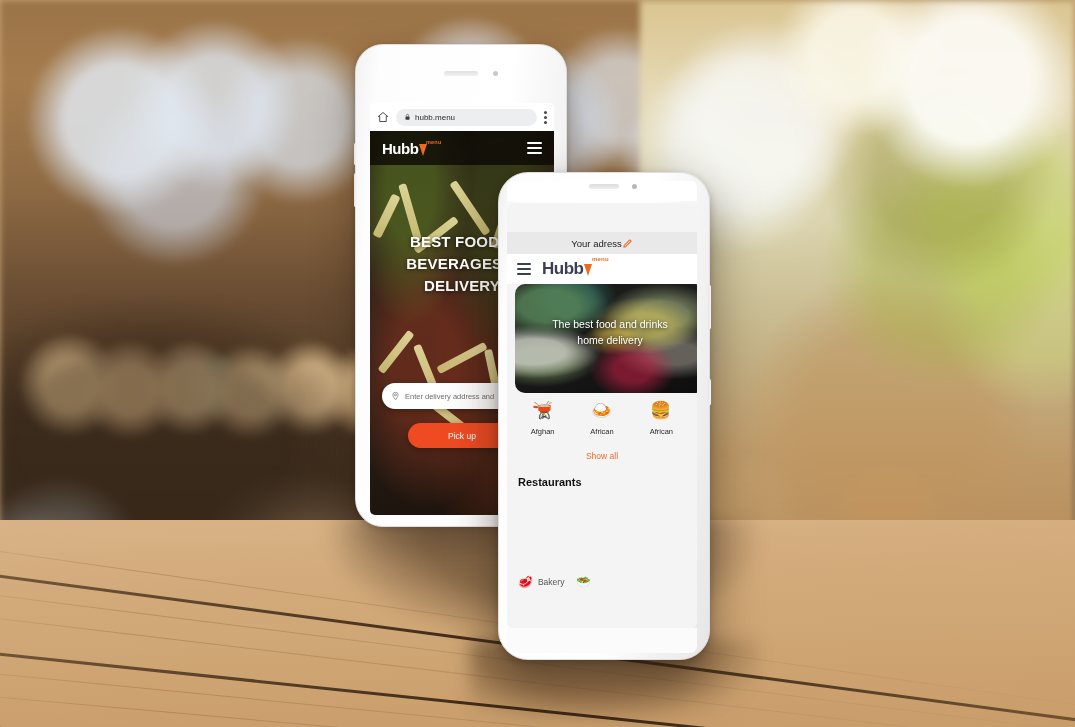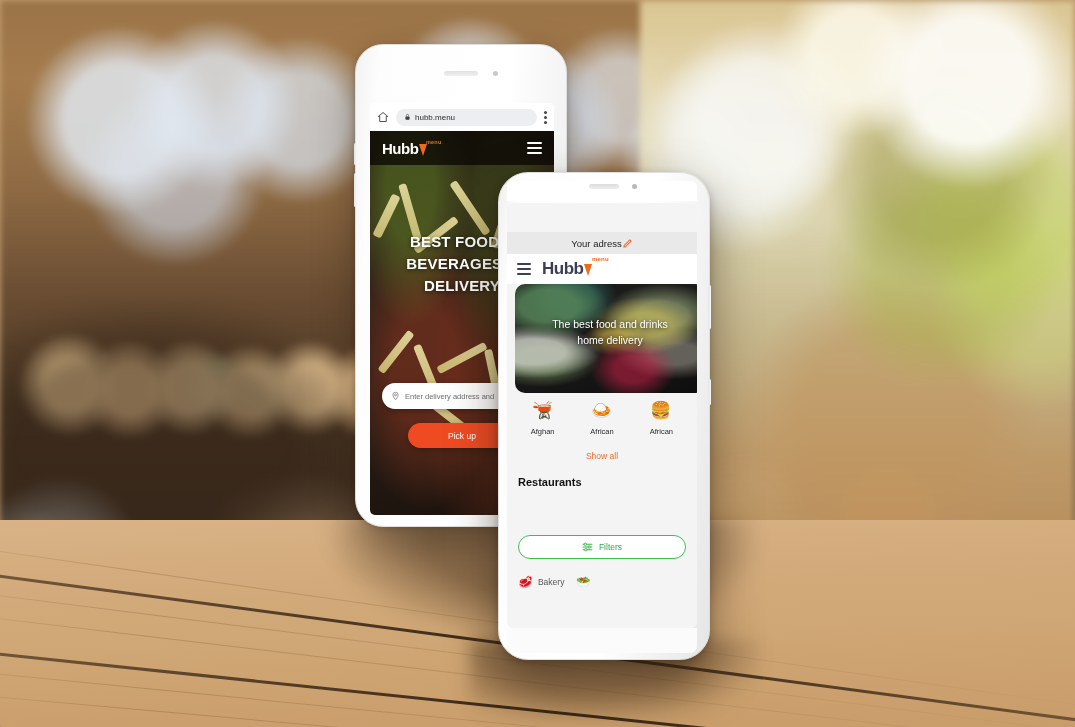--- a/index.html
+++ b/index.html
@@ -455,29 +455,20 @@
           <span class="emoji">🍔</span>
           <span class="cname">African</span>
         </div>
       </div>
 
       <div class="showall">Show all</div>
 
       <div class="rest-h">Restaurants</div>
 
 
-      <div class="pill-outline">
-        <svg width="11" height="10" viewBox="0 0 20 18">
-          <path d="M2 4h16M2 9h16M2 14h16" stroke="#2fae41" stroke-width="1.7" stroke-linecap="round"></path>
-          <circle cx="6" cy="4" r="2.2" fill="#fff" stroke="#2fae41" stroke-width="1.6"></circle>
-          <circle cx="13" cy="9" r="2.2" fill="#fff" stroke="#2fae41" stroke-width="1.6"></circle>
-          <circle cx="7" cy="14" r="2.2" fill="#fff" stroke="#2fae41" stroke-width="1.6"></circle>
-        </svg>
-        <span>Filters</span>
-      </div>
 
       <div class="list-peek">
         <div class="peek-item">
           <span class="emoji">🥩</span>
           <span class="pname">Bakery</span>
         </div>
         <div class="peek-item">
           <span class="emoji">🥗</span>
           <span class="pname"></span>
         </div>

